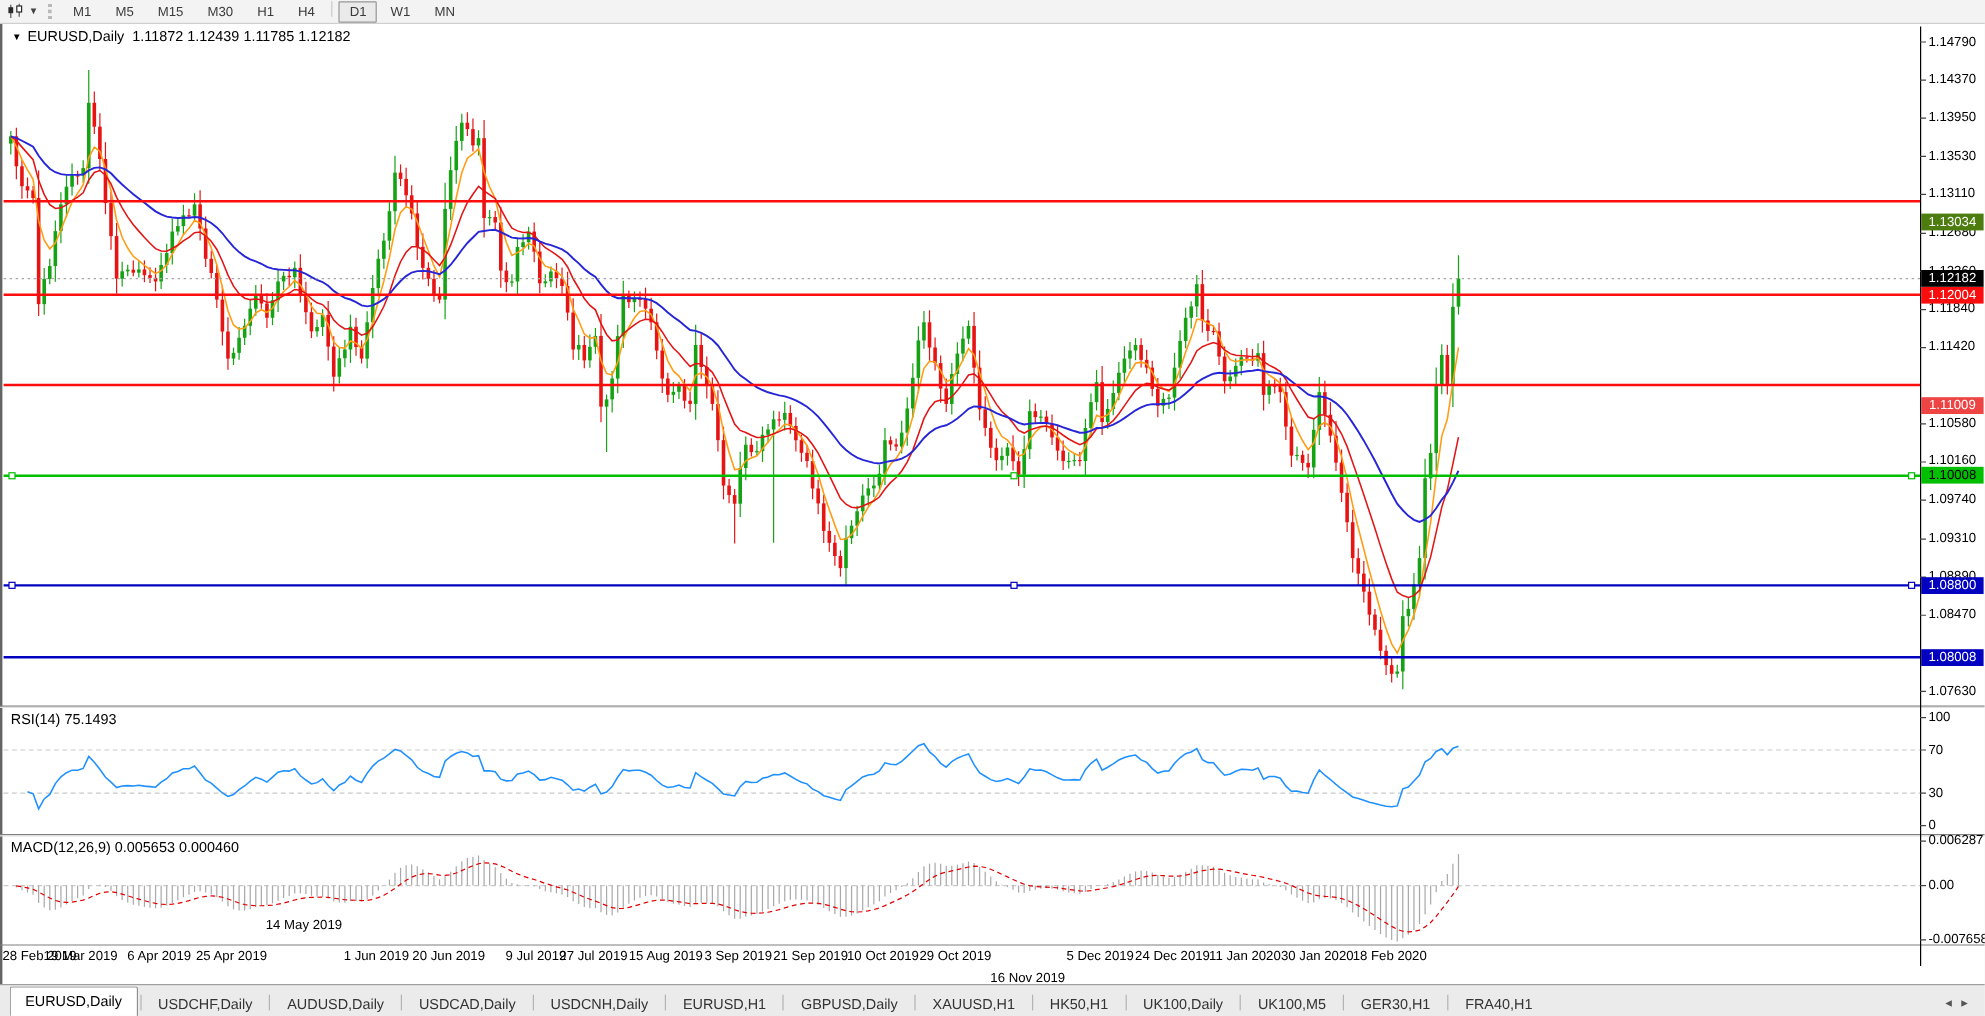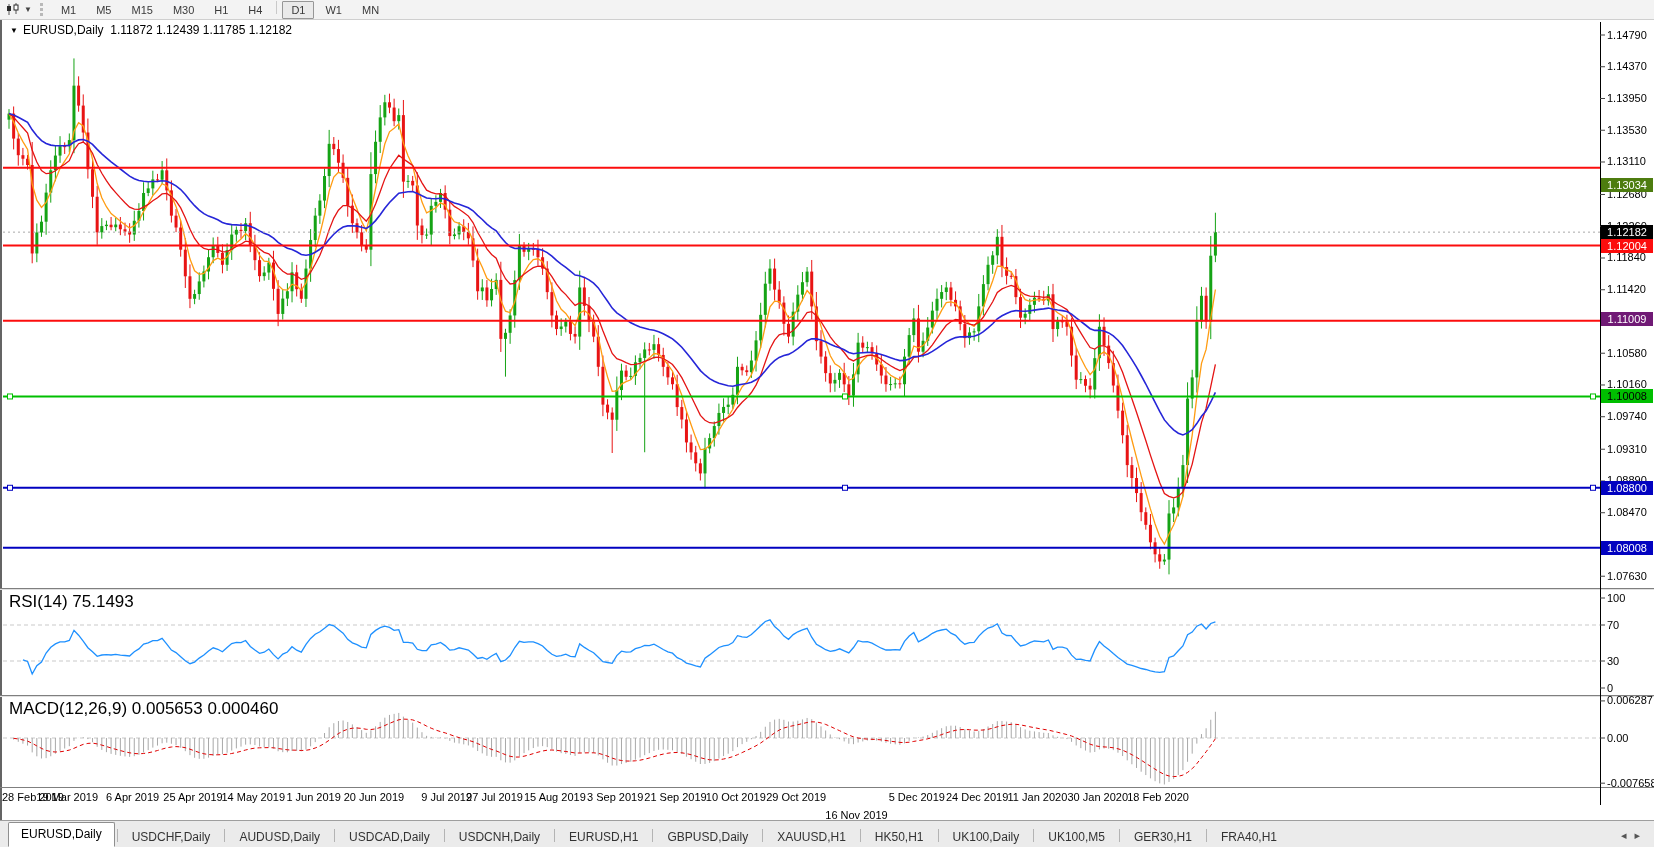--- a/index.html
+++ b/index.html
@@ -18,21 +18,21 @@
   #window{position:absolute;left:0;top:19px;width:1654px;height:801px;background:#fff;
           border-left:2px solid #646464;box-sizing:border-box;z-index:1}
   #chart-svg{position:absolute;left:0;top:0;width:1654px;height:820px;z-index:2}
   #labels{position:absolute;left:0;top:0;width:1654px;height:820px;z-index:3;pointer-events:none}
   .axlab{position:absolute;font-size:11px;color:#000;height:13px;line-height:13px;white-space:nowrap}
   .badge{position:absolute;left:1601px;width:52px;height:14px;line-height:14px;font-size:11px;
          text-align:center;white-space:nowrap}
   .datelab{position:absolute;font-size:11px;color:#000;height:13px;line-height:13px;white-space:nowrap}
   #chart-title{position:absolute;left:10px;top:23px;z-index:4;font-size:12px;color:#000;white-space:pre}
   #chart-title .tri{font-size:8px;vertical-align:1px;margin-right:5px}
-  .indlabel{position:absolute;left:9px;z-index:4;font-size:17px;color:#000}
+  .indlabel{position:absolute;left:9px;z-index:4;font-size:12px;color:#000}
   
   #tabbar{position:absolute;left:0;top:820px;width:1654px;height:27px;background:#ebebeb;
           border-top:1px solid #9e9e9e;display:flex;align-items:flex-end;z-index:10;box-sizing:border-box}
   .tab{height:20px;line-height:20px;padding:0 12px;font-size:12px;color:#333;white-space:nowrap;cursor:default}
   .tab.active{background:#fff;border:1px solid #8f8f8f;border-bottom:1px solid #fff;height:23px;line-height:23px;
               color:#000;margin-left:8px;border-radius:2px 2px 0 0}
   .tabsep{width:1px;height:13px;background:#b3b3b3;margin:0 2px 5px 2px}
   #tab-arrows{margin-left:auto;margin-right:14px;margin-bottom:5px;color:#555;font-size:11px;display:flex;gap:8px}
 </style>
 </head>
@@ -924,30 +924,30 @@
     <div class="axlab" style="left:1607px;top:569.7243999999992px">1.07630</div>
     <div class="axlab" style="left:1607px;top:591.5px">100</div>
     <div class="axlab" style="left:1607px;top:618.5px">70</div>
     <div class="axlab" style="left:1607px;top:654.5px">30</div>
     <div class="axlab" style="left:1607px;top:681.5px">0</div>
     <div class="axlab" style="left:1607px;top:694.4067px">0.006287</div>
     <div class="axlab" style="left:1607px;top:731.5px">0.00</div>
     <div class="axlab" style="left:1607px;top:776.6822px">-0.007658</div>
     <div class="badge" style="top:178px;background:#4d7c0f;color:#ffffff">1.13034</div>
     <div class="badge" style="top:238.59373999999997px;background:#fc0d0d;color:#ffffff">1.12004</div>
-    <div class="badge" style="top:312px;background:#701a75;color:#ffffff">1.11009</div>
+    <div class="badge" style="top:331px;background:#ef4444;color:#ffffff">1.11009</div>
     <div class="badge" style="top:389.4713799999998px;background:#00bf00;color:#000000">1.10008</div>
     <div class="badge" style="top:480.78409999999883px;background:#0202c0;color:#ffffff">1.08800</div>
     <div class="badge" style="top:540.6513799999999px;background:#0202c0;color:#ffffff">1.08008</div>
     <div class="badge" style="top:225.1387199999991px;background:#000;color:#fff">1.12182</div>
     <div class="datelab" style="left:2px;top:791px;width:72px;text-align:left">28 Feb 2019</div>
     <div class="datelab" style="left:36.31999999999999px;top:791px;width:52px;text-align:center">19 Mar 2019</div>
     <div class="datelab" style="left:96.63999999999999px;top:791px;width:72px;text-align:center">6 Apr 2019</div>
     <div class="datelab" style="left:156.95999999999998px;top:791px;width:72px;text-align:center">25 Apr 2019</div>
-    <div class="datelab" style="left:217.27999999999997px;top:791px;width:72px;text-align:center">14 May 2019</div>
+    <div class="datelab" style="left:217.27999999999997px;top:765px;width:72px;text-align:center">14 May 2019</div>
     <div class="datelab" style="left:277.59999999999997px;top:791px;width:72px;text-align:center">1 Jun 2019</div>
     <div class="datelab" style="left:337.91999999999996px;top:791px;width:72px;text-align:center">20 Jun 2019</div>
     <div class="datelab" style="left:400px;top:791px;width:72px;text-align:right">9 Jul 2019</div>
     <div class="datelab" style="left:458.55999999999995px;top:791px;width:72px;text-align:center">27 Jul 2019</div>
     <div class="datelab" style="left:518.88px;top:791px;width:72px;text-align:center">15 Aug 2019</div>
     <div class="datelab" style="left:579.1999999999999px;top:791px;width:72px;text-align:center">3 Sep 2019</div>
     <div class="datelab" style="left:639.52px;top:791px;width:72px;text-align:center">21 Sep 2019</div>
     <div class="datelab" style="left:699.8399999999999px;top:791px;width:72px;text-align:center">10 Oct 2019</div>
     <div class="datelab" style="left:760.16px;top:791px;width:72px;text-align:center">29 Oct 2019</div>
     <div class="datelab" style="left:820.4799999999999px;top:809px;width:72px;text-align:center">16 Nov 2019</div>

